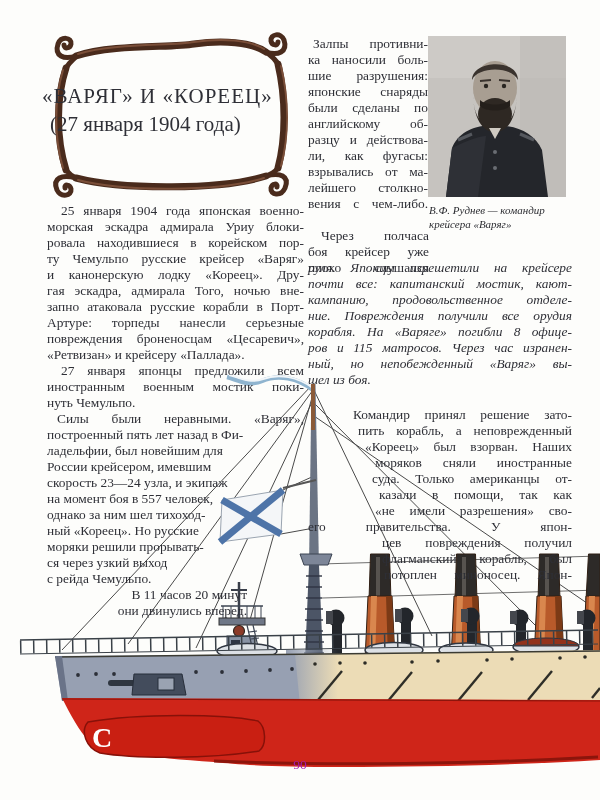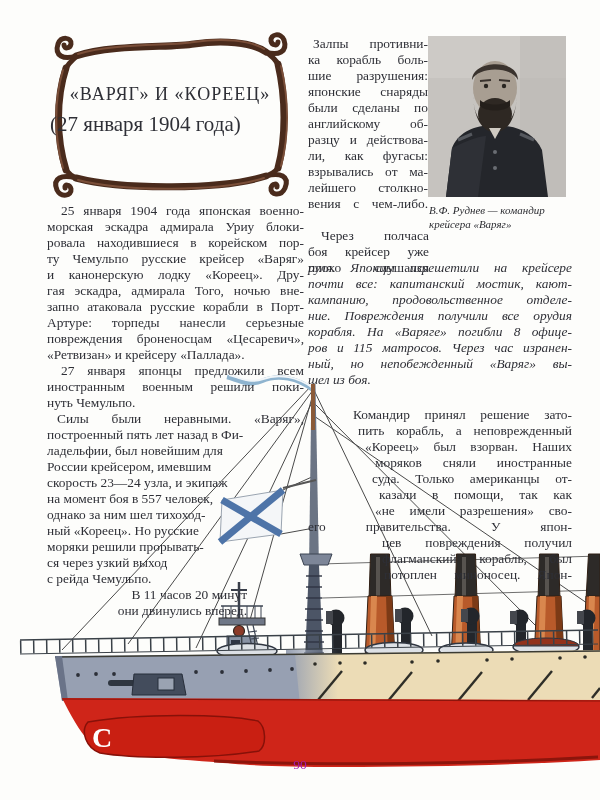--- a/index.html
+++ b/index.html
@@ -4,21 +4,21 @@
 <style>
   html,body{margin:0;padding:0;background:#e8e8e8;}
   .page{
     position:relative; width:600px; height:800px; margin:0 auto;
     background:#fdfdfb; overflow:hidden;
     font-family:"Liberation Serif", serif; color:#2e2f36;
   }
   
   .title-plate{position:absolute; left:42px; top:28px; width:256px; height:172px;}
   .title-plate svg{position:absolute; left:0; top:0;}
-  .tp-line1{top:56px; font-size:18px; letter-spacing:1px; position:absolute; width:256px;text-align:center;}
+  .tp-line1{top:56px; font-size:21px; letter-spacing:1px; position:absolute; width:256px;}
   .tp-line2{top:84px; font-size:21px; position:absolute; width:256px;margin-left:8px;}
   
   .para{position:absolute; font-size:13.4px; line-height:16px;}
   .line{white-space:nowrap; height:16px;}
   .jf .line{text-align:justify; text-align-last:justify;}
   .jf .line:last-child{text-align-last:left;}
   .jfa .line{text-align:justify; text-align-last:justify;}
   .ind .line:first-child{text-indent:14px;}
   .p-l1{left:47px; top:203px; width:257px;}
   .p-l2{left:47px; top:363px; width:257px;}
@@ -296,21 +296,21 @@
       <div class="line">ту Чемульпо русские крейсер «Варяг»</div>
       <div class="line">и канонерскую лодку «Кореец». Дру-</div>
       <div class="line">гая эскадра, адмирала Того, ночью вне-</div>
       <div class="line">запно атаковала русские корабли в Порт-</div>
       <div class="line">Артуре: торпеды нанесли серьезные</div>
       <div class="line">повреждения броненосцам «Цесаревич»,</div>
       <div class="line">«Ретвизан» и крейсеру «Паллада».</div>
     </div>
   <div class="para p-l2 jf ind">
       <div class="line">27 января японцы предложили всем</div>
-      <div class="line">иностранным военным решили поки-</div>
+      <div class="line">иностранным военным мостик поки-</div>
       <div class="line">нуть Чемульпо.</div>
     </div>
   <div class="para p-l3">
       <div class="line">Силы были неравными. «Варяг»,</div>
       <div class="line">построенный пять лет назад в Фи-</div>
       <div class="line">ладельфии, был новейшим для</div>
       <div class="line">России крейсером, имевшим</div>
       <div class="line">скорость 23—24 узла, и экипаж</div>
       <div class="line">на момент боя в 557 человек,</div>
       <div class="line">однако за ним шел тихоход-</div>
@@ -319,21 +319,21 @@
       <div class="line">ся через узкий выход</div>
       <div class="line">с рейда Чемульпо.</div>
     </div>
   <div class="para p-l4">
       <div class="line">В 11 часов 20 минут</div>
       <div class="line">они двинулись вперед.</div>
     </div>
 
   <div class="para p-r1 jfa">
       <div class="line">Залпы противни-</div>
-      <div class="line">ка корабль боль-</div>
+      <div class="line">ка наносили боль-</div>
       <div class="line">шие разрушения:</div>
       <div class="line">японские снаряды</div>
       <div class="line">были сделаны по</div>
       <div class="line">английскому об-</div>
       <div class="line">разцу и действова-</div>
       <div class="line">ли, как фугасы:</div>
       <div class="line">взрывались от ма-</div>
       <div class="line">лейшего столкно-</div>
       <div class="line">вения с чем-либо.</div>
     </div>

